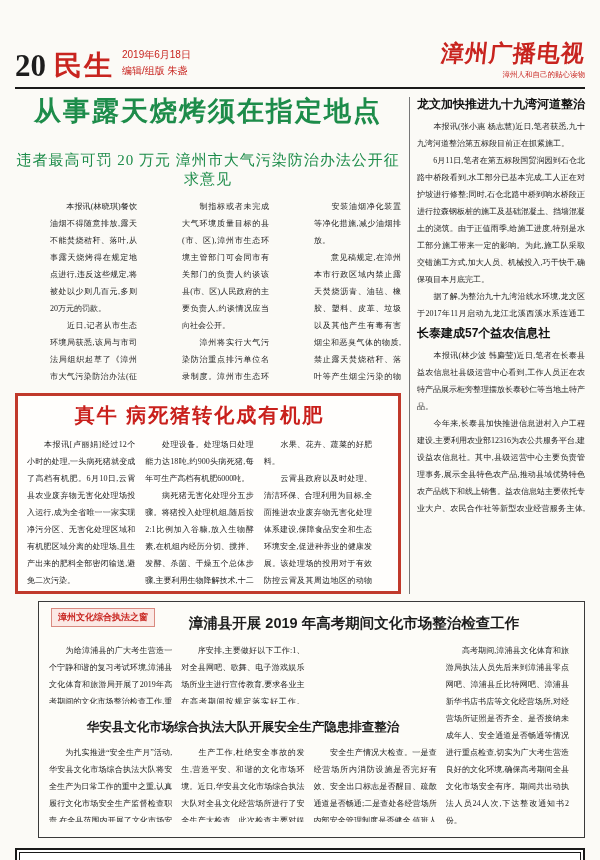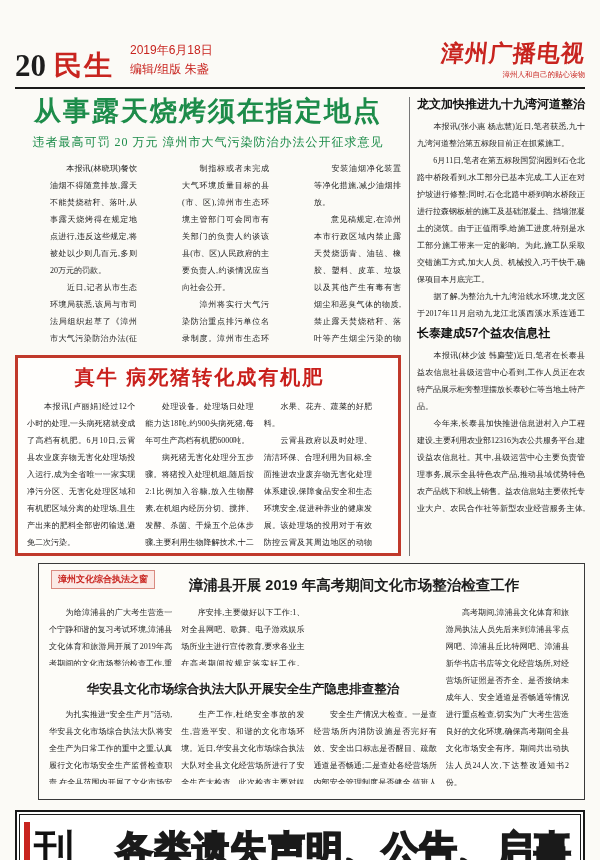--- a/index.html
+++ b/index.html
@@ -12,35 +12,35 @@
     position:relative;
     overflow:hidden;
   }
   .page { padding:38px 15px 0 15px; }
 
   
   .masthead-row { display:flex; align-items:flex-end; justify-content:space-between; padding-bottom:4px; }
   .mh-left { display:flex; align-items:flex-end; gap:8px; }
   .page-num { font-size:31px; font-weight:bold; line-height:0.9; font-family:"Liberation Serif",serif; }
   .section-name { font-size:28px; font-weight:900; color:#c8241f; font-family:"Liberation Sans",sans-serif; letter-spacing:2px; line-height:0.95; }
-  .date-block { font-size:12px; color:#c8241f; line-height:1.6; font-family:"Liberation Sans",sans-serif; padding-bottom:1px;margin-left:8px; }
+  .date-block { font-size:10px; color:#c8241f; line-height:1.6; font-family:"Liberation Sans",sans-serif; padding-bottom:1px; }
   .mh-right { text-align:right; }
   .brand { font-size:23px; font-weight:900; color:#c8241f; font-family:"Liberation Sans",sans-serif; transform:skewX(-6deg); letter-spacing:1px; }
   .brand-tag { font-size:7.5px; color:#c8241f; margin-top:1px; font-family:"Liberation Sans",sans-serif; }
   .header-rule { border-top:2px solid #1a1a1a; margin-top:3px; }
 
   
   .content { display:flex; margin-top:8px; }
   .zone-left { width:386px; }
   .zone-divider { width:1px; background:#777; margin:0 7px 0 8px; }
   .zone-right { flex:1; }
 
   
   .main-title { text-align:center; font-size:27px; font-weight:900; color:#1d8c4a; font-family:"Liberation Sans",sans-serif; letter-spacing:2px; line-height:1.1; }
-  .main-subtitle { text-align:center; font-size:12px; color:#1d8c4a; margin-top:7px; letter-spacing:1px; }
+  .main-subtitle { text-align:center; font-size:15px; color:#1d8c4a; margin-top:24px; letter-spacing:1px; }
   .cols3 { display:grid; grid-template-columns:repeat(3,1fr); gap:0 10px; margin-top:9px; }
   .bodytext { font-size:8px; line-height:17px; text-align:justify; white-space:pre-wrap; overflow:hidden; color:#242424; }
   .main-col { height:188px;margin-left:35px; }
 
   
   .red-box { border:3px solid #c0392b; margin-top:7px; padding:6px 26px 7px 9px; background:#fffefc; }
   .red-box-title { text-align:center; font-size:20px; font-weight:900; color:#c9201c; font-family:"Liberation Sans",sans-serif; letter-spacing:2px; }
   .red-col { height:148px; }
   .red-box .cols3 { margin-top:7px; }
 

